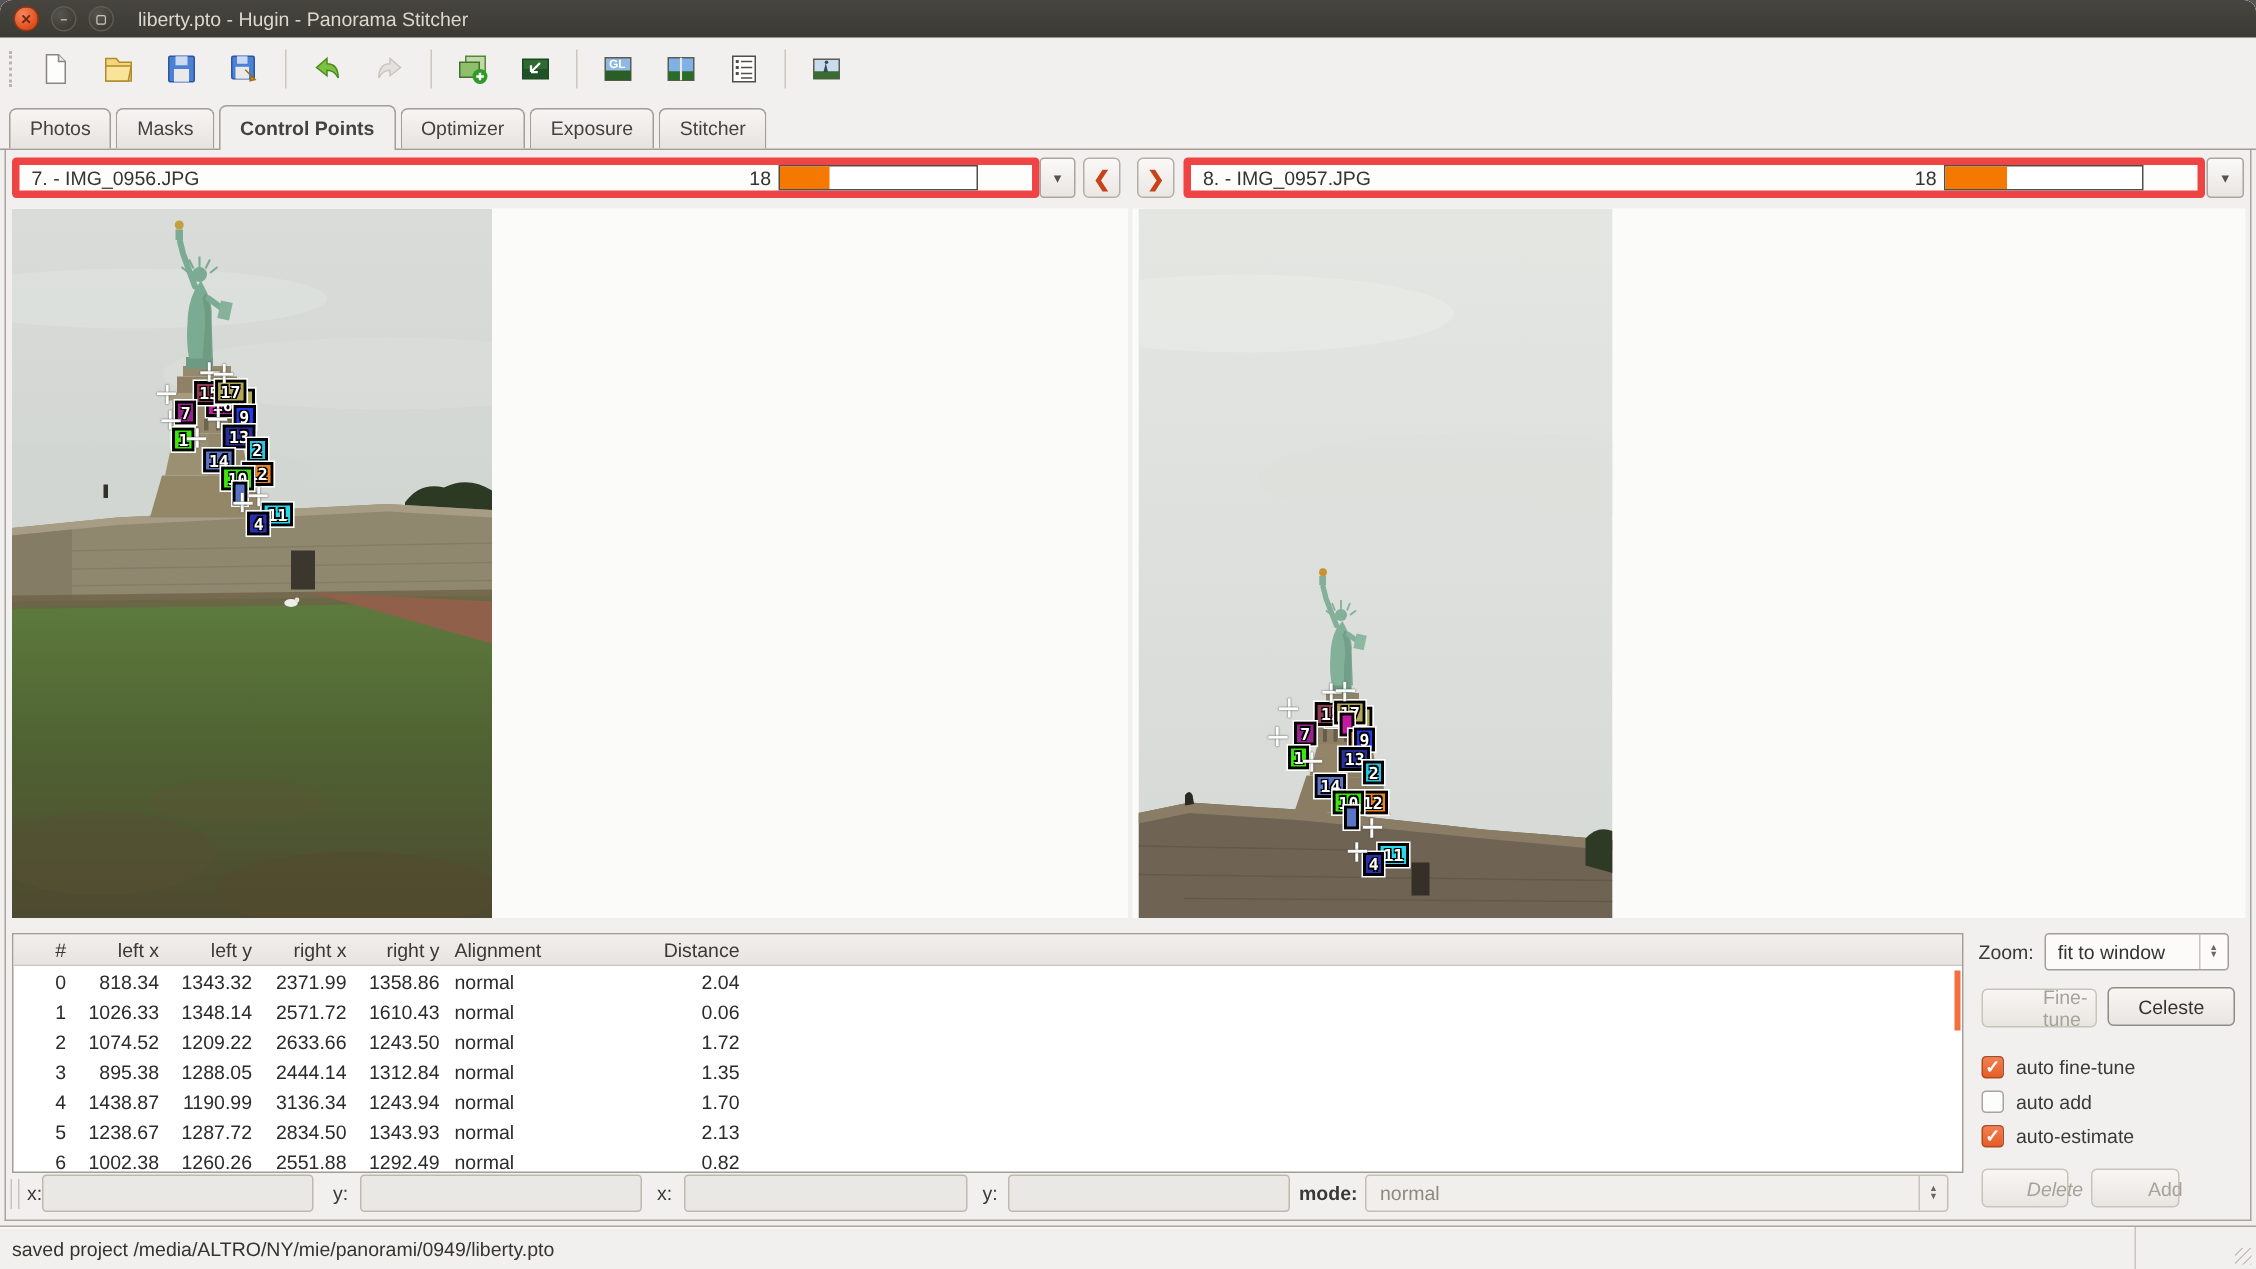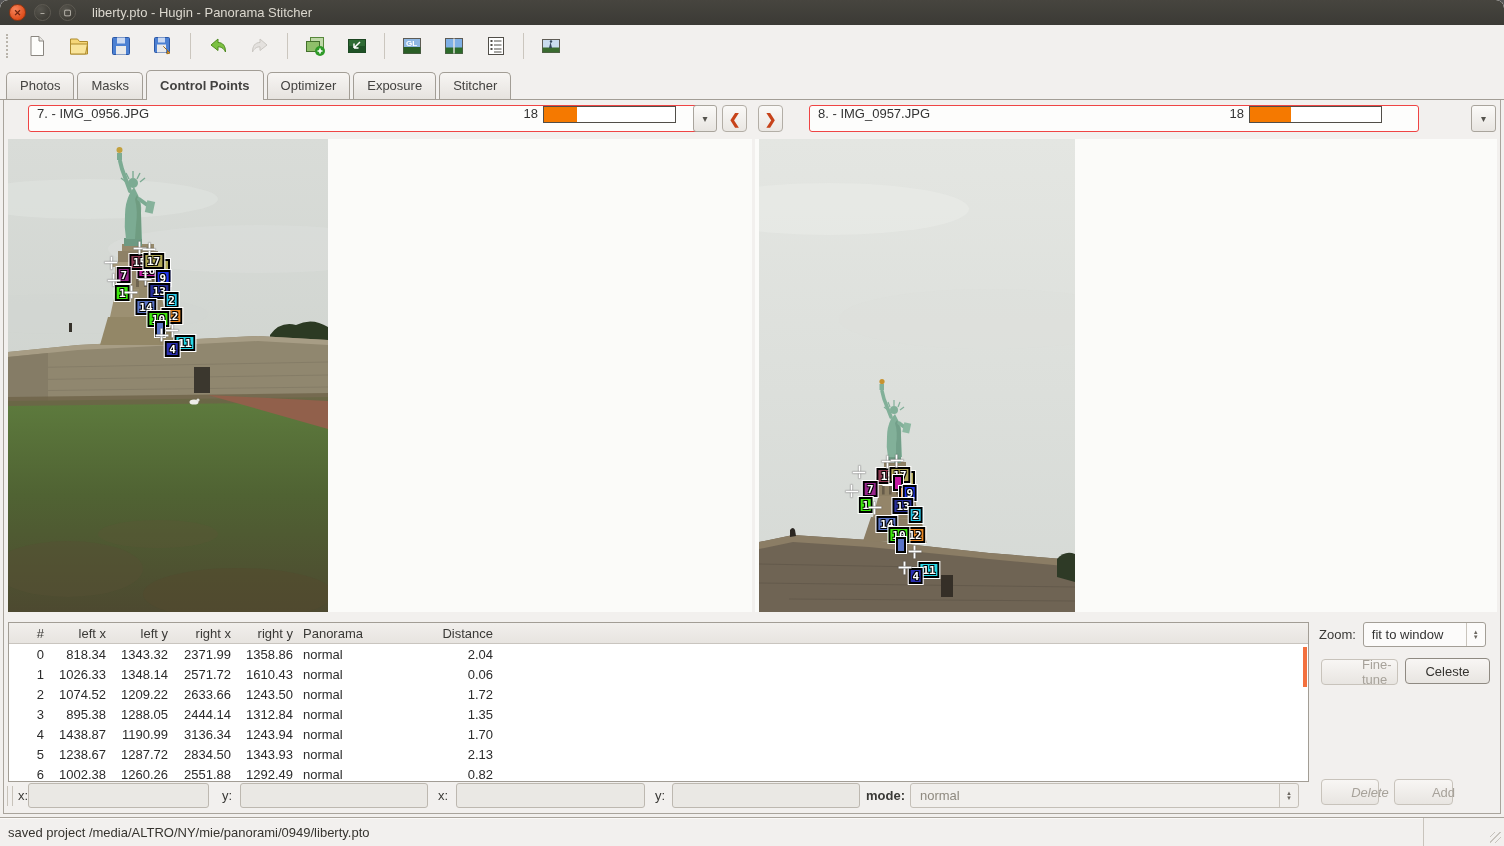--- a/index.html
+++ b/index.html
@@ -38,22 +38,22 @@
     border-bottom:none; border-radius:5px 5px 0 0;
     background:linear-gradient(#F7F5F3,#E6E3DF); font-size:13px; color:#434240; }
   .tab.active { background:#F2F0EE; font-weight:bold; padding:7px 13px 7px;
     margin-bottom:-1px; z-index:2; }
 
   
   .content { position:absolute; top:100px; left:3px; right:3px; height:714px;
     background:#F2F0EE; border:1px solid #A9A49C; border-top:none; }
 
   .combo { position:absolute; top:5px; height:27px; background:#FDFDFC;
-    border:1px solid #ef4444; border-radius:3px; display:flex; align-items:flex-start;
-    font-size:13px; color:#333; padding:0 8px;margin-left:20px; }
+    border:5px solid #ef4444; border-radius:3px; display:flex; align-items:center;
+    font-size:13px; color:#333; padding:0 8px; }
   .combo .name { flex:1; white-space:nowrap; overflow:hidden; }
   .combo .count { margin-right:5px; }
   .pbar { width:133px; height:17px; border:1px solid #514E48; background:#FFF;
     margin-right:28px; position:relative; }
   .pfill { position:absolute; left:0; top:0; bottom:0; background:#F57900; }
   .dropbtn { position:absolute; top:5px; width:24px; height:27px;
     border:1px solid #A9A49C; border-radius:3px;
     background:linear-gradient(#FBFAF8,#E8E5E1); display:flex; align-items:center;
     justify-content:center; color:#55534E; font-size:10px; }
   .navbtn { position:absolute; top:5px; width:25px; height:27px;
@@ -271,21 +271,21 @@
     </div>
     <span class="dropbtn" style="left:689px;">
       <span>▾</span>
     </span>
     <span class="navbtn" style="left:718px;">
       <span>❮</span>
     </span>
     <span class="navbtn" style="left:754px;">
       <span>❯</span>
     </span>
-    <div class="combo" style="left:785px;width:610px;">
+    <div class="combo" style="left:785px;width:681px;">
       <span class="name">8. - IMG_0957.JPG</span>
       <span class="count">18</span>
       <span class="pbar">
         <span class="pfill" style="width: 31%;"></span>
       </span>
     </div>
     <span class="dropbtn" style="left:1467px;width:25px;">
       <span>▾</span>
     </span>
 
@@ -518,21 +518,21 @@
       </div>
     </div>
 
     <div class="cptable">
       <div class="thead">
         <span class="num">#</span>
         <span class="num">left x</span>
         <span class="num">left y</span>
         <span class="num">right x</span>
         <span class="num">right y</span>
-        <span class="alg">Panorama</span>
+        <span class="alg">Alignment</span>
         <span class="num">Distance</span>
       </div>
       <div>
 
           <div class="trow">
             <span class="num">0</span>
             <span class="num">818.34</span>
             <span class="num">1343.32</span>
             <span class="num">2371.99</span>
             <span class="num">1358.86</span>
@@ -609,20 +609,37 @@
         <span class="zcombo">
           <span>fit to window</span>
           <span class="spin">
             <span>▲</span>
               <span>▼</span>
           </span>
         </span>
       </div>
       <span class="btn disabled" style="top:37px;left:4px;width:77px;">Fine-tune</span>
       <span class="btn" style="top:36px;left:88px;width:85px;border-color:#8F8A82;">Celeste</span>
+      <div class="checks">
+
+          <label class="cbrow">
+            <span class="cb checked"></span>
+            <span>auto fine-tune</span>
+          </label>
+
+          <label class="cbrow">
+            <span class="cb"></span>
+            <span>auto add</span>
+          </label>
+
+          <label class="cbrow">
+            <span class="cb checked"></span>
+            <span>auto-estimate</span>
+          </label>
+        </div>
       <span class="btn disabled" style="top:157px;left:4px;width:58px;font-style:italic;">Delete</span>
       <span class="btn disabled" style="top:157px;left:77px;width:59px;">Add</span>
     </div>
 
     <div class="coords">
       <span class="vgrip"></span>
       <span class="lbl" style="left:14px;">x:</span>
       <span class="dinput" style="left:24px;width:181px;"></span>
       <span class="lbl" style="left:218px;">y:</span>
       <span class="dinput" style="left:236px;width:188px;"></span>

